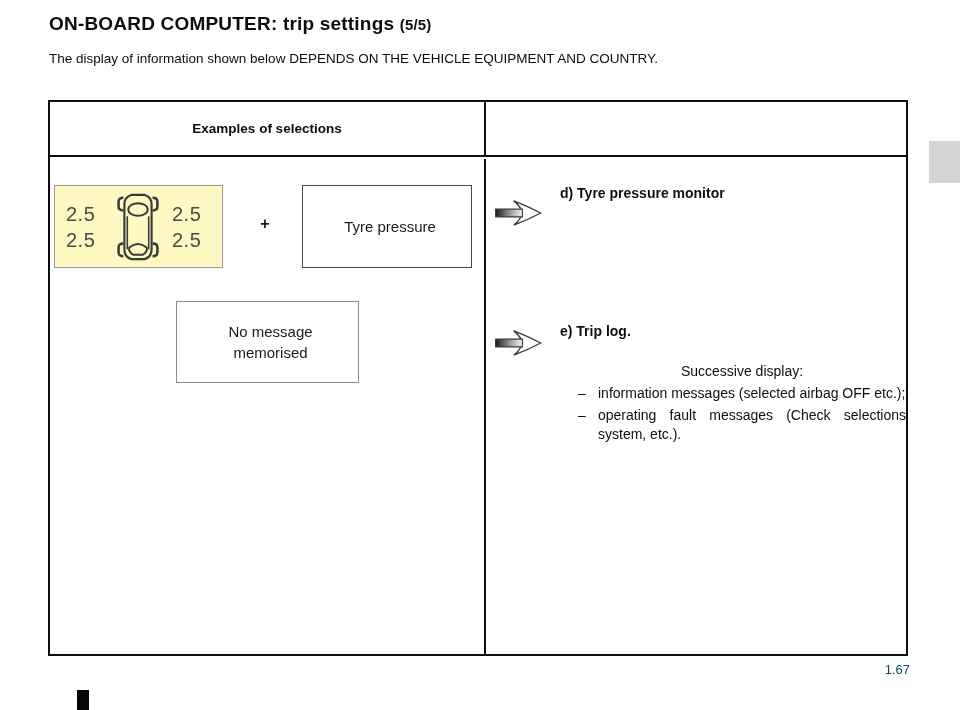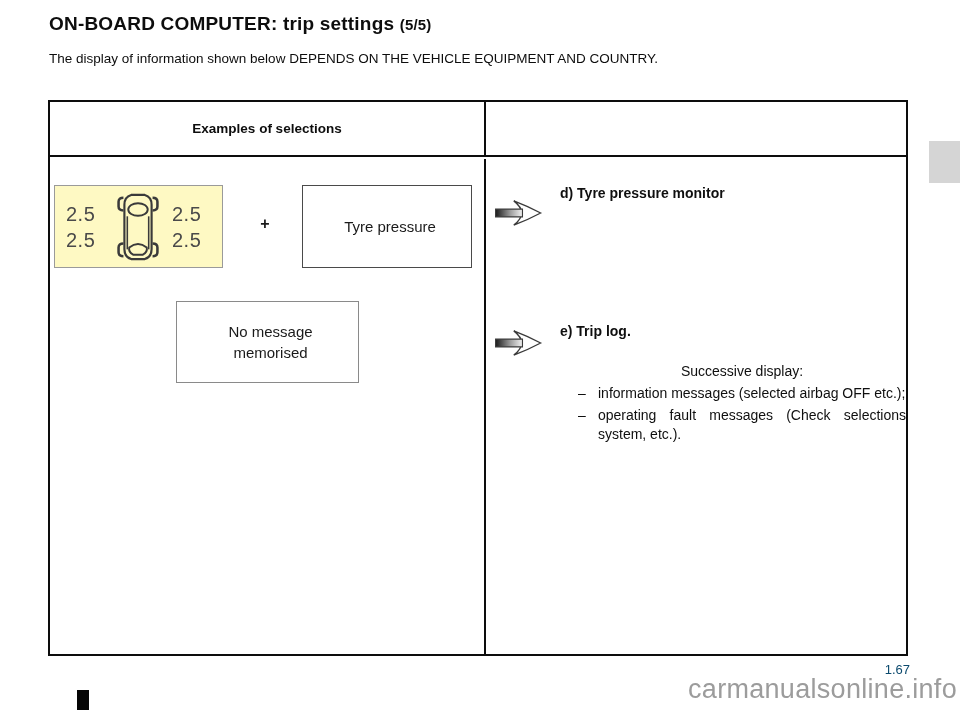--- a/index.html
+++ b/index.html
@@ -302,16 +302,15 @@
           </div>
         </div>
 
       </div>
     </div>
   </div>
 
   <div class="section-tab"></div>
 
   <div class="page-number">1.67</div>
-  <div class="watermark">carmanualsonline.info</div>
   <div class="print-marker"></div>
 
 </div>
 
 </body></html>

